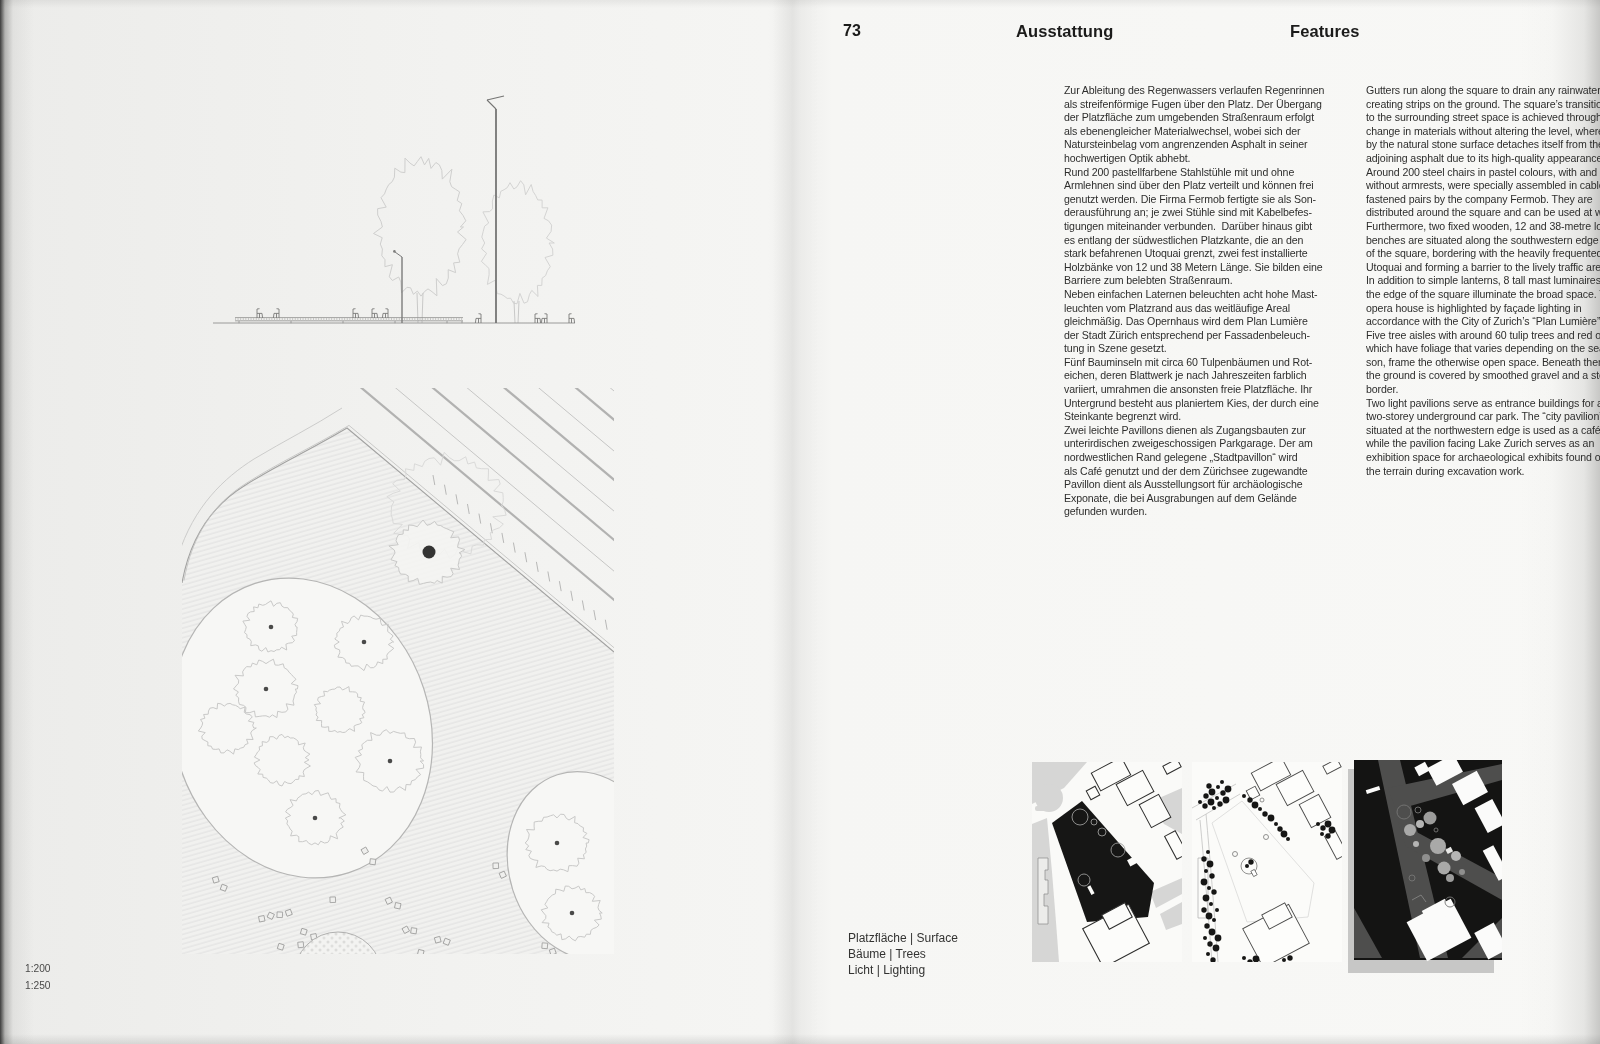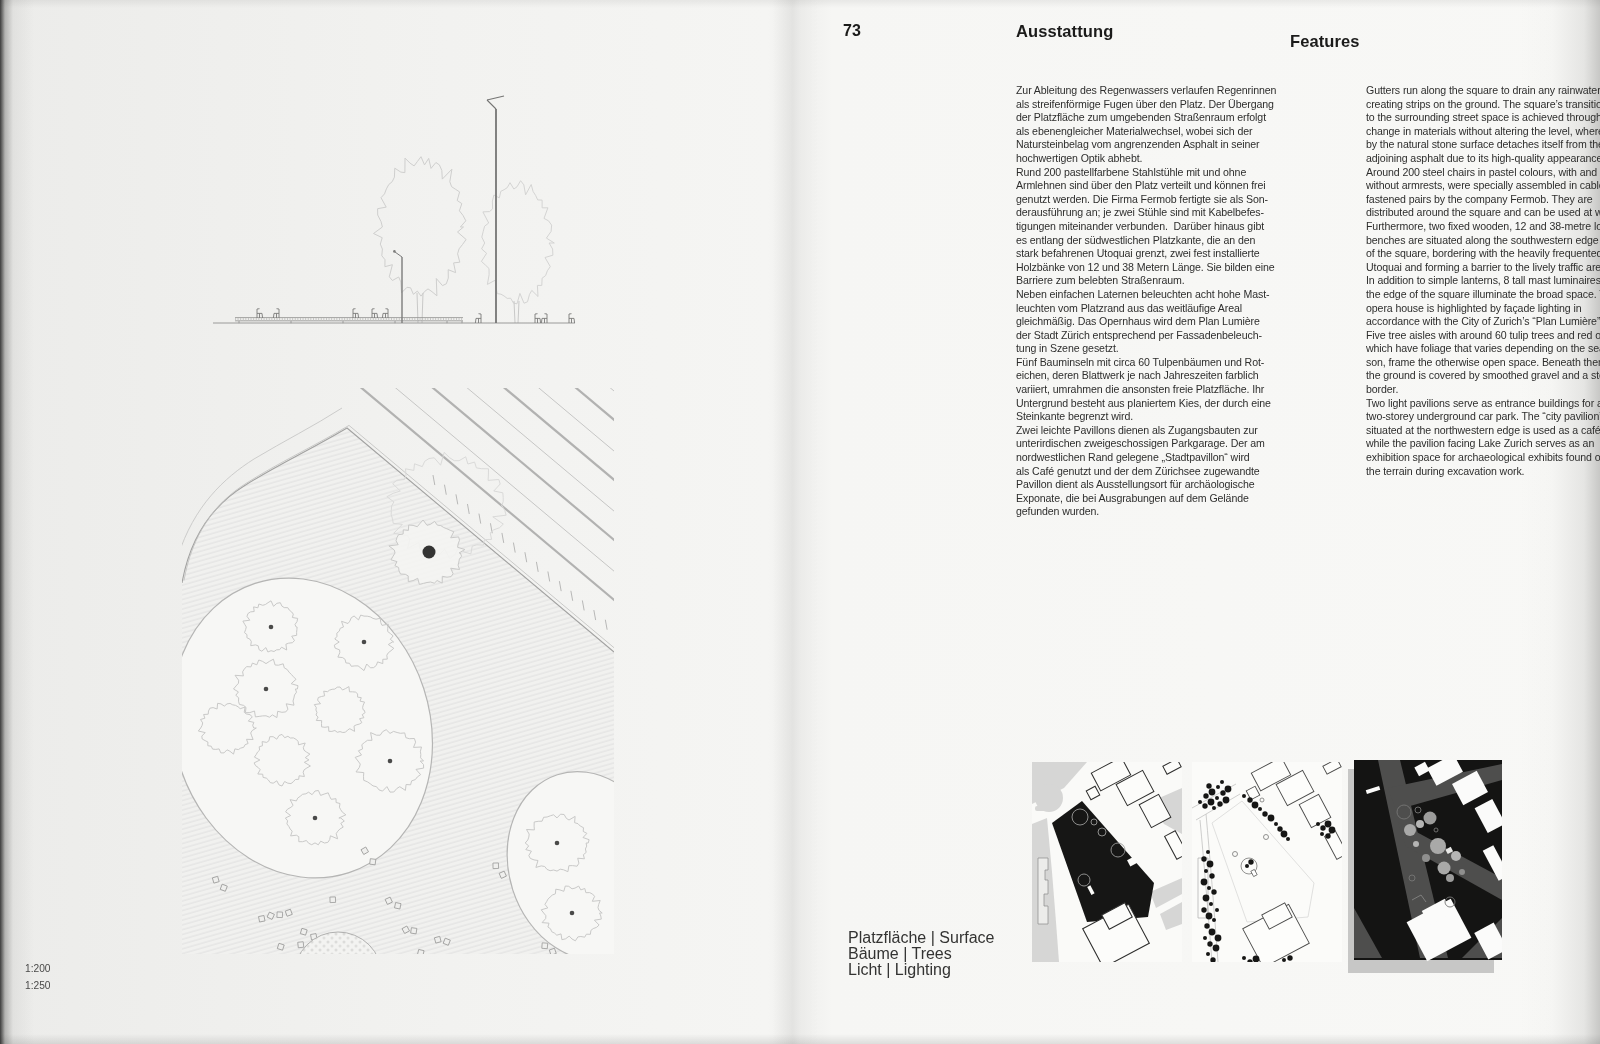--- a/index.html
+++ b/index.html
@@ -12,21 +12,21 @@
       linear-gradient(to right, rgba(30,30,30,.85) 0px, rgba(110,110,108,.45) 5px, rgba(190,190,188,.25) 13px, rgba(240,240,238,0) 34px),
       linear-gradient(to left, rgba(140,140,138,.45) 0px, rgba(185,185,183,.30) 16px, rgba(225,225,223,.12) 48px, rgba(240,240,238,0) 80px),
       linear-gradient(to right, #ececea 0%, #f2f2f0 28%, #f5f5f3 48%, #ededeb 49.6%, #f6f6f4 52%, #f8f8f6 100%);
   }
   .spine{position:absolute;left:772px;top:0;width:48px;height:100%;pointer-events:none;
     background:linear-gradient(to right, rgba(0,0,0,0) 0%, rgba(0,0,0,.045) 42%, rgba(0,0,0,.015) 58%, rgba(0,0,0,0) 100%);}
   .txt{position:absolute;white-space:pre;color:#2e2e2d;}
   .heading{font-size:16.5px;font-weight:700;letter-spacing:.1px;color:#1b1b1a;}
   .pageno{font-size:16px;font-weight:700;color:#1b1b1a;}
   .body-col{font-size:10.6px;line-height:13.6px;letter-spacing:-.1px;}
-  .caption{font-size:16px;line-height:16.2px;color:#333332;}
+  .caption{font-size:12px;line-height:16.2px;color:#333332;}
   .scales{font-size:10.2px;line-height:17px;color:#4a4a49;}
   .fig{position:absolute;}
   svg{display:block;overflow:hidden;}
 </style>
 </head>
 <body>
 
 <div class="spread">
 
   <div>
@@ -228,23 +228,23 @@
           <circle cx="156" cy="588" r="44" fill="url(#dotfill)" stroke="#b0b0af" stroke-width="1"></circle>
         </svg>
     </div>
     <div class="txt scales" style="left:25px;top:960px">1:200
 1:250</div>
   </div>
 
   <div>
     <div class="txt pageno" style="left:843px;top:22px">73</div>
     <div class="txt heading" style="left:1016px;top:22px">Ausstattung</div>
-    <div class="txt heading" style="left:1290px;top:32px">Features</div>
-
-    <div class="txt body-col" style="left:1016px;top:84px">Zur Ableitung des Regenwassers verlaufen Regenrinnen
+    <div class="txt heading" style="left:1290px;top:22px">Features</div>
+
+    <div class="txt body-col" style="left:1064px;top:84px">Zur Ableitung des Regenwassers verlaufen Regenrinnen
 als streifenförmige Fugen über den Platz. Der Übergang
 der Platzfläche zum umgebenden Straßenraum erfolgt
 als ebenengleicher Materialwechsel, wobei sich der
 Natursteinbelag vom angrenzenden Asphalt in seiner
 hochwertigen Optik abhebt.
 Rund 200 pastellfarbene Stahlstühle mit und ohne
 Armlehnen sind über den Platz verteilt und können frei
 genutzt werden. Die Firma Fermob fertigte sie als Son-
 derausführung an; je zwei Stühle sind mit Kabelbefes-
 tigungen miteinander verbunden.  Darüber hinaus gibt

